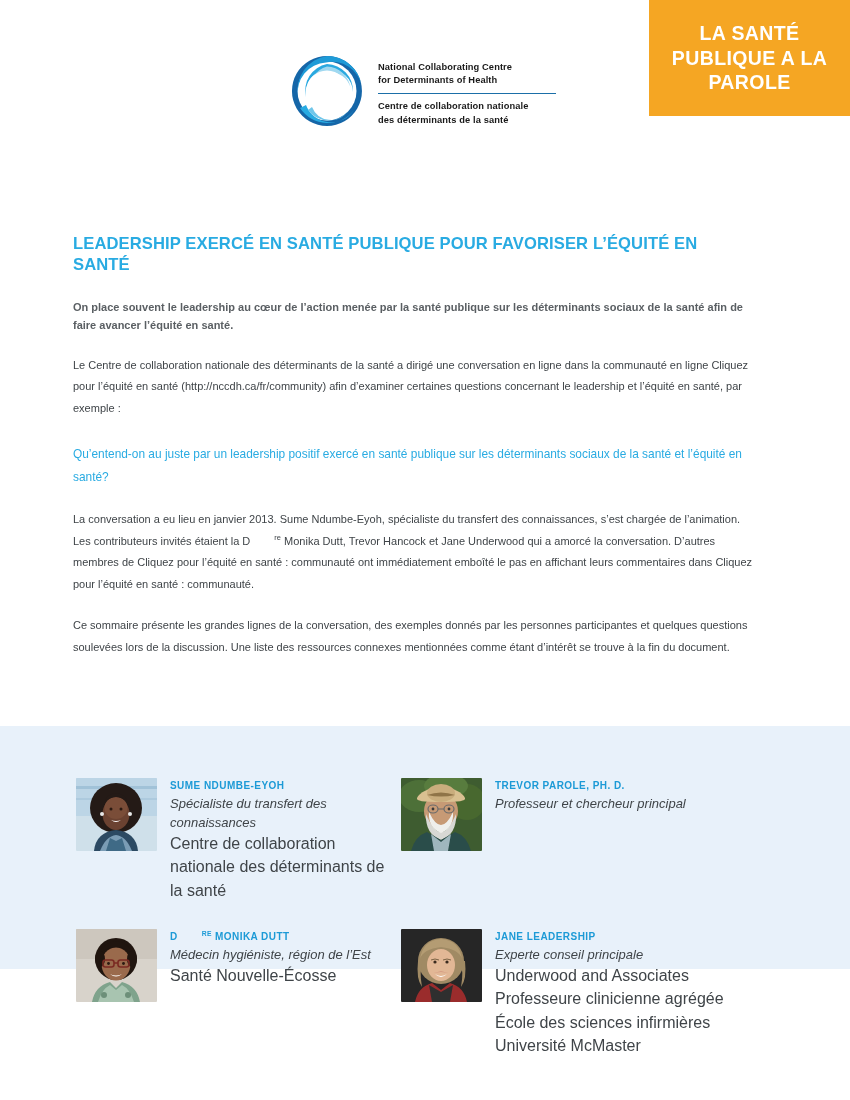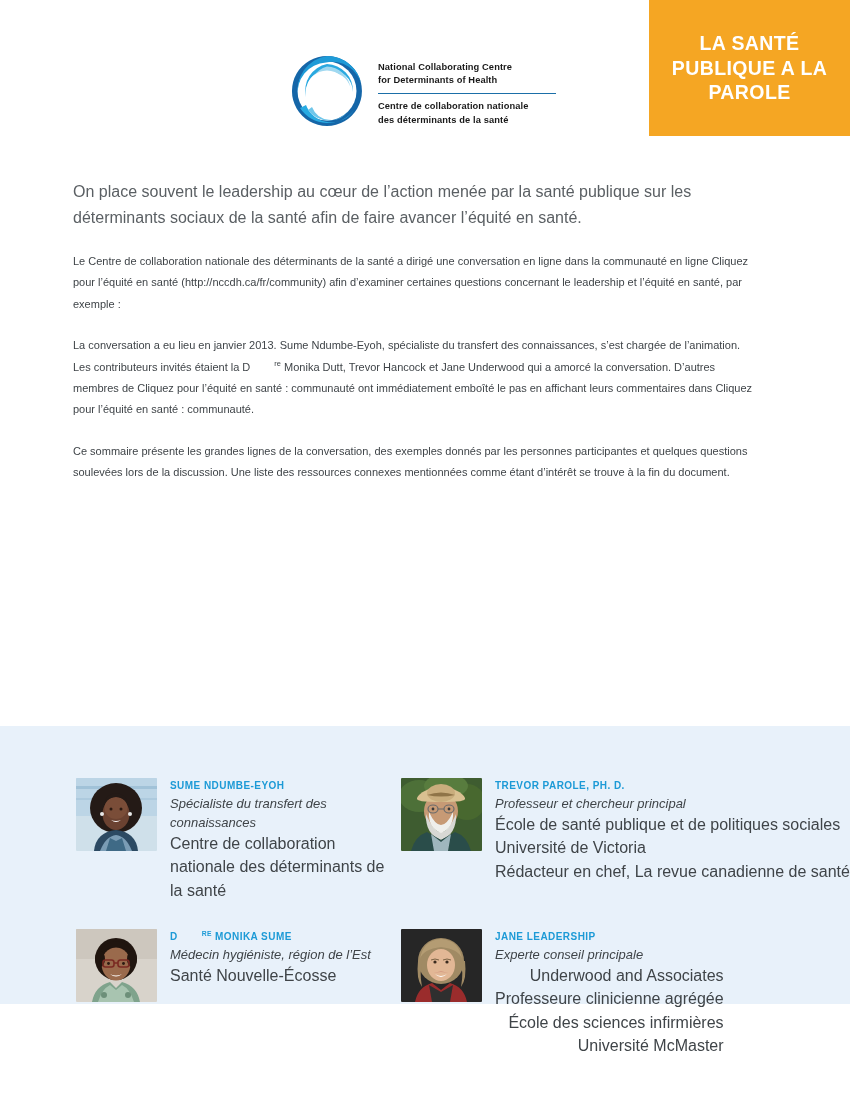--- a/index.html
+++ b/index.html
@@ -19,21 +19,21 @@
   
   .header {
     position: relative;
     height: 155px;
   }
   .banner {
     position: absolute;
     top: 0;
     left: 649px;
     right: 0;
-    height: 136px;
+    height: 116px;
     background: #F5A623;
     display: flex;
     align-items: center;
     justify-content: center;
     box-sizing: border-box;
     padding: 0 10px;
   }
   .banner-text {
     color: #ffffff;
     font-size: 19.5px;
@@ -81,24 +81,25 @@
     color: #29ABE2;
     font-size: 16.6px;
     font-weight: bold;
     line-height: 1.27;
     margin: 78px 0 0 0;
     letter-spacing: 0.1px;
     max-width: 660px;
   }
   p.lead {
     color: #5a5f63;
-    font-size: 16px;
+    font-size: 11px;
     line-height: 1.62;
     margin: 24px 0 0 0;
     max-width: 672px;
+    font-weight: bold;
   }
   p.body-text {
     color: #3f4448;
     font-size: 11px;
     line-height: 1.95;
     margin: 20px 0 0 0;
     max-width: 680px;
   }
   p.quote {
     color: #29ABE2;
@@ -113,21 +114,21 @@
     line-height: 0;
     padding-left: 24px;
   }
 
   
   .contrib-panel {
     position: absolute;
     left: 0;
     right: 0;
     top: 726px;
-    height: 278px;
+    height: 243px;
     background: #e8f1fa;
   }
   .contrib-grid {
     padding: 52px 0 0 76px;
     display: grid;
     grid-template-columns: 325px 1fr;
     grid-row-gap: 27px;
   }
   .contrib {
     display: flex;
@@ -193,25 +194,27 @@
       <div class="logo-line-en">National Collaborating Centre</div>
       <div class="logo-line-en">for Determinants of Health</div>
       <div class="logo-rule"></div>
       <div class="logo-line-fr">Centre de collaboration nationale</div>
       <div class="logo-line-fr">des déterminants de la santé</div>
     </div>
   </div>
 </div>
 
 <div class="content">
+  <h1 class="title">LEADERSHIP EXERCÉ EN SANTÉ PUBLIQUE POUR FAVORISER L’ÉQUITÉ EN SANTÉ</h1>
 
   <p class="lead">On place souvent le leadership au cœur de l’action menée par la santé publique sur les déterminants sociaux de la santé afin de faire avancer l’équité en santé.</p>
 
   <p class="body-text">Le Centre de collaboration nationale des déterminants de la santé a dirigé une conversation en ligne dans la communauté en ligne Cliquez pour l’équité en santé (http://nccdh.ca/fr/community) afin d’examiner certaines questions concernant le leadership et l’équité en santé, par exemple :</p>
 
+  <p class="quote">Qu’entend-on au juste par un leadership positif exercé en santé publique sur les déterminants sociaux de la santé et l’équité en santé?</p>
 
   <p class="body-text"><span>La conversation a eu lieu en janvier 2013. Sume Ndumbe-Eyoh, spécialiste du transfert des connaissances, s’est chargée de l’animation. Les contributeurs invités étaient la D</span><sup class="abbr">re</sup><span> Monika Dutt, Trevor Hancock et Jane Underwood qui a amorcé la conversation. D’autres membres de Cliquez pour l’équité en santé : communauté ont immédiatement emboîté le pas en affichant leurs commentaires dans Cliquez pour l’équité en santé : communauté.</span></p>
 
   <p class="body-text">Ce sommaire présente les grandes lignes de la conversation, des exemples donnés par les personnes participantes et quelques questions soulevées lors de la discussion. Une liste des ressources connexes mentionnées comme étant d’intérêt se trouve à la fin du document.</p>
 </div>
 
 <div class="contrib-panel">
   <div class="contrib-grid">
 
     <div class="contrib">
@@ -260,23 +263,20 @@
           <line x1="37" y1="31" x2="43" y2="31" stroke="#6b6b6b" stroke-width="1.2"></line>
           <circle cx="32" cy="31" r="1.4" fill="#3a3a3a"></circle>
           <circle cx="48" cy="31" r="1.4" fill="#3a3a3a"></circle>
           <path d="M10 73 Q14 58 26 54 L40 62 L54 54 Q66 58 70 73 Z" fill="#2a4d4a"></path>
           <path d="M30 56 L40 64 L50 56 L47 73 L33 73 Z" fill="#9fb6bd"></path>
         </svg>
       </div>
       <div class="contrib-info">
         <div class="contrib-name">TREVOR PAROLE, PH. D.</div>
         <div class="contrib-role">Professeur et chercheur principal</div>
-        <div class="contrib-affil" style="white-space: pre-line;">École de santé publique et de politiques sociales
-Université de Victoria
-Rédacteur en chef, La revue canadienne de santé</div>
       </div>
     </div>
 
     <div class="contrib">
       <div class="portrait">
         <svg width="81" height="73" viewBox="0 0 81 73" aria-hidden="true">
           <rect width="81" height="73" fill="#d8d3cb"></rect>
           <rect x="0" y="0" width="81" height="30" fill="#cdc7be"></rect>
           <ellipse cx="40" cy="30" rx="21" ry="21" fill="#20150f"></ellipse>
           <ellipse cx="40" cy="35" rx="14.5" ry="16.5" fill="#9a6a4c"></ellipse>
@@ -289,21 +289,21 @@
           <circle cx="32.5" cy="34.5" r="1.4" fill="#2a1a12"></circle>
           <circle cx="47.5" cy="34.5" r="1.4" fill="#2a1a12"></circle>
           <path d="M34 45 Q40 50 46 45 Q40 48 34 45 Z" fill="#ffffff"></path>
           <path d="M16 73 Q19 57 34 53 L40 59 L46 53 Q61 57 64 73 Z" fill="#7fa38c"></path>
           <path d="M22 73 Q26 60 34 56 L40 61 L46 56 Q54 60 58 73 Z" fill="#a8c4b0"></path>
           <circle cx="28" cy="66" r="3" fill="#6d8f79"></circle>
           <circle cx="52" cy="66" r="3" fill="#6d8f79"></circle>
         </svg>
       </div>
       <div class="contrib-info">
-        <div class="contrib-name"><span>D</span><sup class="abbr">RE</sup><span style="margin-left:3px;">MONIKA SUME</span></div>
+        <div class="contrib-name"><span>D</span><sup class="abbr">RE</sup><span style="margin-left:3px;">MONIKA DUTT</span></div>
         <div class="contrib-role">Médecin hygiéniste, région de l’Est</div>
         <div class="contrib-affil">Santé Nouvelle-Écosse</div>
       </div>
     </div>
 
     <div class="contrib">
       <div class="portrait">
         <svg width="81" height="73" viewBox="0 0 81 73" aria-hidden="true">
           <rect width="81" height="73" fill="#262626"></rect>
           <ellipse cx="40" cy="32" rx="23" ry="23" fill="#a08a64"></ellipse>
@@ -317,21 +317,21 @@
           <path d="M42 31 Q46 29 50 31" stroke="#7a6244" stroke-width="1" fill="none"></path>
           <path d="M34 45 Q40 51 46 45 Q40 49 34 45 Z" fill="#ffffff"></path>
           <path d="M33 44 Q40 42 47 44 Q40 41 33 44 Z" fill="#c97f72"></path>
           <path d="M14 73 Q17 58 31 54 L40 61 L49 54 Q63 58 66 73 Z" fill="#9a2c2c"></path>
           <path d="M28 56 L40 63 L52 56 L49 73 L31 73 Z" fill="#2f2f2f"></path>
         </svg>
       </div>
       <div class="contrib-info">
         <div class="contrib-name">JANE LEADERSHIP</div>
         <div class="contrib-role">Experte conseil principale</div>
-        <div class="contrib-affil" style="white-space: pre-line; text-align: right;">Underwood and Associates
+        <div class="contrib-affil" style="white-space: pre-line;">Underwood and Associates
 Professeure clinicienne agrégée
 École des sciences infirmières
 Université McMaster</div>
       </div>
     </div>
 
   </div>
 </div>
 
 </body></html>

